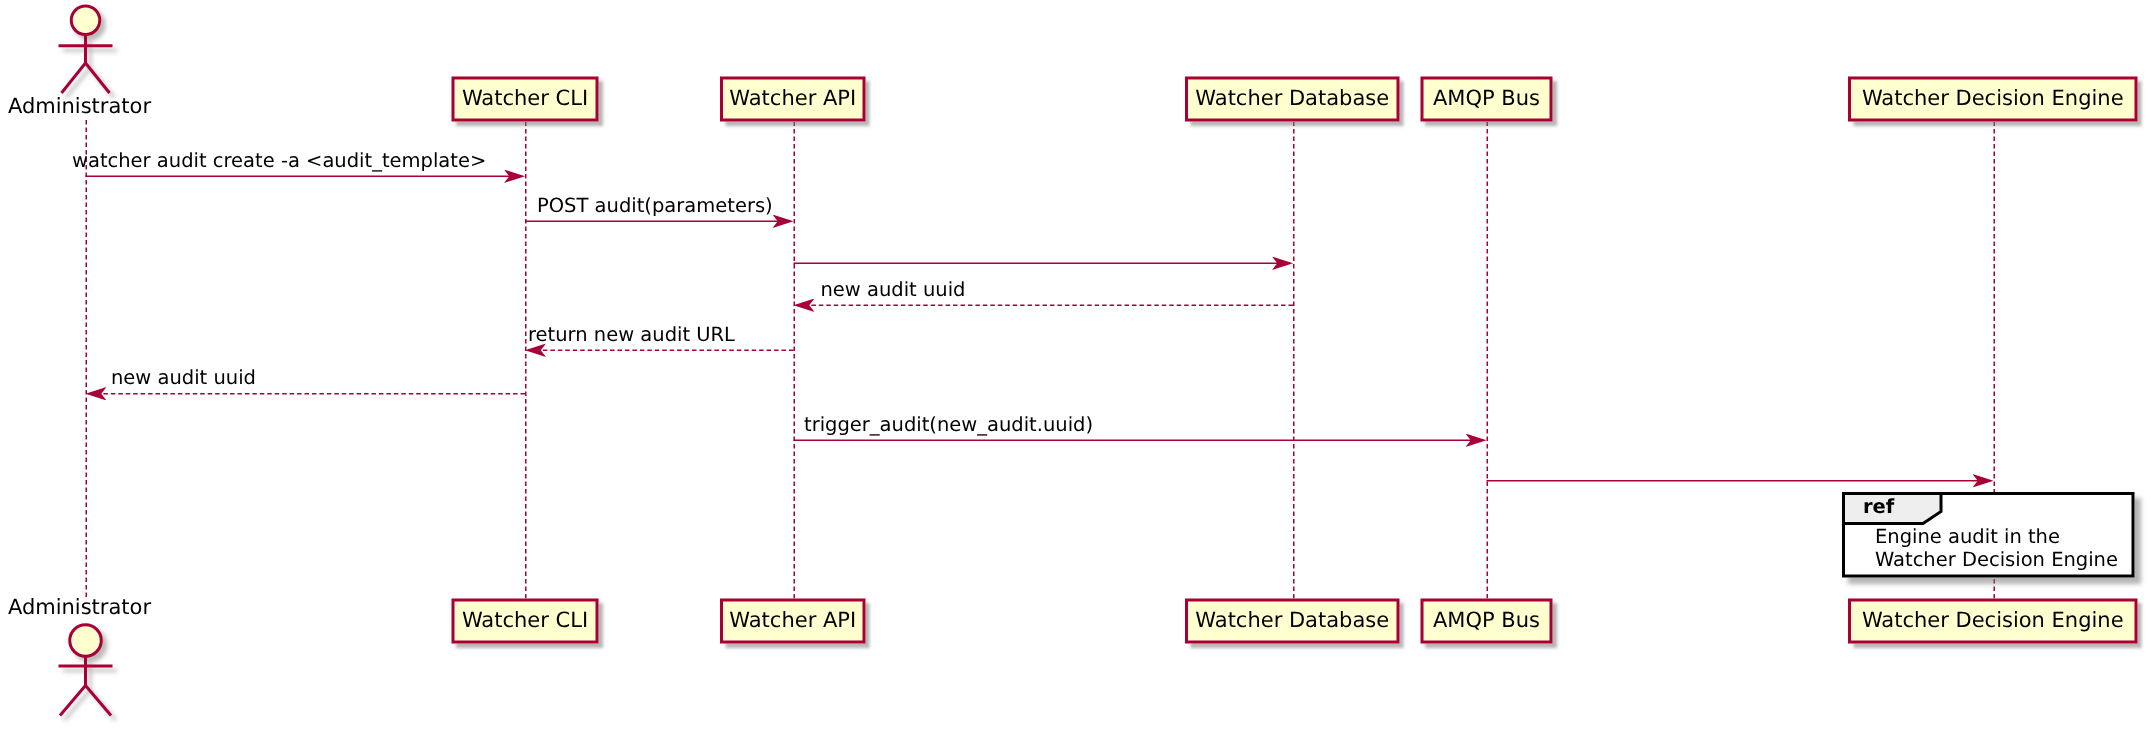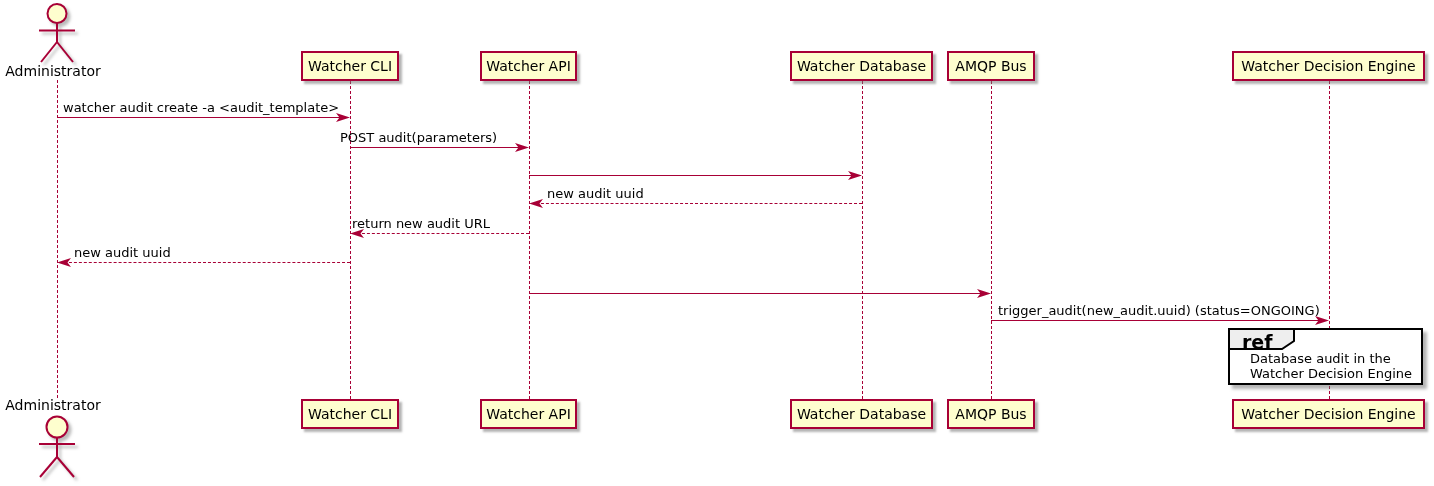--- a/index.html
+++ b/index.html
@@ -64,21 +64,21 @@
     width: 195px; height: 57px;
     background: #ffffff;
     border: 2px solid #000;
     box-shadow: 4px 4px 3px rgba(120,120,120,0.55);
     z-index: 4;
   }
   .ref-pentagon-svg { position: absolute; left: -2px; top: -2px; }
   .ref-keyword {
     position: absolute;
     left: 12px; top: 1px;
-    font-size: 19px;
+    font-size: 13px;
     font-weight: bold;
     z-index: 5;
   }
   .ref-line { position: absolute; left: 20px; font-size: 13px; white-space: nowrap; }
 </style>
 </head>
 <body>
 
 <div id="canvas">
 
@@ -132,52 +132,52 @@
   <div class="pbox" style="left:790px; top:399px; width:143px;">
       <span>Watcher Database</span>
     </div>
   <div class="pbox" style="left:947px; top:399px; width:88px;">
       <span>AMQP Bus</span>
     </div>
   <div class="pbox" style="left:1232px; top:399px; width:193px;">
       <span>Watcher Decision Engine</span>
     </div>
 
-  <div class="msg-label" style="left:63px; top:100px;">watcher audit create -a &lt;audit_template&gt;</div>
+  <div class="msg-label" style="left:48px; top:100px;">watcher audit create -a &lt;audit_template&gt;</div>
   <div class="msg-line solid" style="left:57px; top:117px; width:291px;"></div>
   <div class="ah ah-r" style="left:336px; top:113px;"></div>
 
-  <div class="msg-label" style="left:340px; top:130px;">POST audit(parameters)</div>
+  <div class="msg-label" style="left:358px; top:130px;">POST audit(parameters)</div>
   <div class="msg-line solid" style="left:350px; top:147px; width:177px;"></div>
   <div class="ah ah-r" style="left:515px; top:143px;"></div>
 
   <div class="msg-line solid" style="left:529px; top:175px; width:331px;"></div>
   <div class="ah ah-r" style="left:848px; top:171px;"></div>
 
   <div class="msg-label" style="left:547px; top:186px;">new audit uuid</div>
   <div class="msg-line dashed" style="left:531px; top:203px; width:331px;"></div>
   <div class="ah ah-l" style="left:529px; top:199px;"></div>
 
   <div class="msg-label" style="left:352px; top:216px;">return new audit URL</div>
   <div class="msg-line dashed" style="left:352px; top:233px; width:177px;"></div>
   <div class="ah ah-l" style="left:350px; top:229px;"></div>
 
   <div class="msg-label" style="left:74px; top:245px;">new audit uuid</div>
   <div class="msg-line dashed" style="left:59px; top:262px; width:291px;"></div>
   <div class="ah ah-l" style="left:57px; top:258px;"></div>
 
+  <div class="msg-label" style="left:536px; top:276px;">trigger_audit(new_audit.uuid)</div>
   <div class="msg-line solid" style="left:529px; top:293px; width:460px;"></div>
   <div class="ah ah-r" style="left:977px; top:289px;"></div>
 
-  <div class="msg-label" style="left:998px; top:303px;">trigger_audit(new_audit.uuid) (status=ONGOING)</div>
   <div class="msg-line solid" style="left:991px; top:320px; width:336px;"></div>
   <div class="ah ah-r" style="left:1315px; top:316px;"></div>
 
   <div class="ref-box">
     <svg class="ref-pentagon-svg" width="69" height="23" viewBox="0 0 69 23">
       <path d="M1,1 H66 V13 L54,21 H1 Z" fill="#EEEEEE" stroke="#000000" stroke-width="2"></path>
     </svg>
     <div class="ref-keyword">ref</div>
-    <div class="ref-line" style="top:21px;">Database audit in the</div>
+    <div class="ref-line" style="top:21px;">Engine audit in the</div>
     <div class="ref-line" style="top:36px;">Watcher Decision Engine</div>
   </div>
 
 </div>
 
 </body></html>

